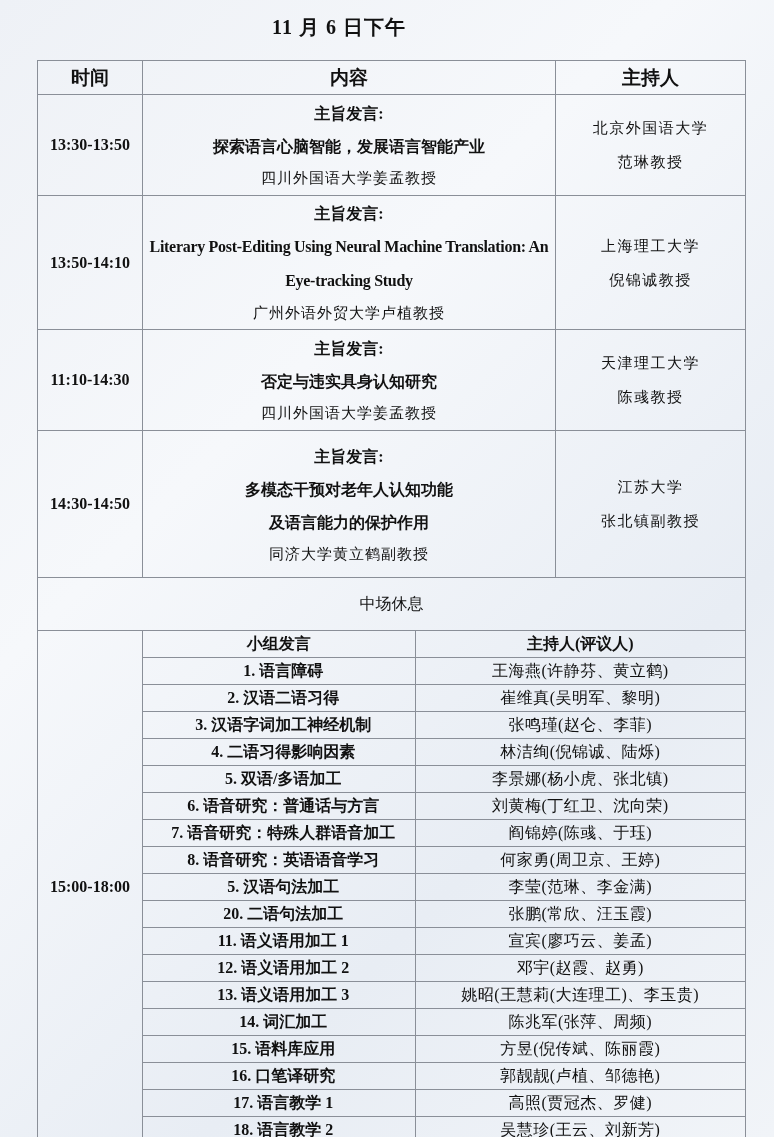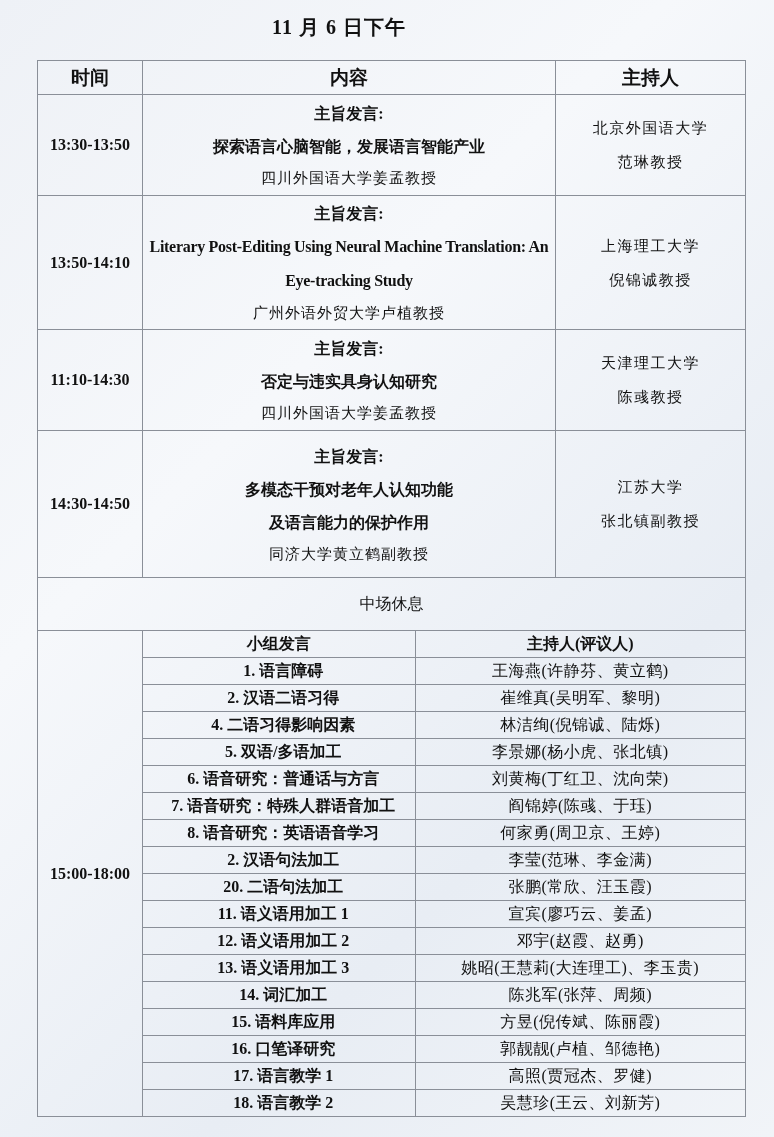--- a/index.html
+++ b/index.html
@@ -135,41 +135,45 @@
           </tr>
         <tr>
                 <td class="topic">1.  语言障碍</td>
                 <td class="mod">王海燕(许静芬、黄立鹤)</td>
               </tr>
               <tr>
                 <td class="topic">2.  汉语二语习得</td>
                 <td class="mod">崔维真(吴明军、黎明)</td>
               </tr>
               <tr>
+                <td class="topic">3.  汉语字词加工神经机制</td>
+                <td class="mod">张鸣瑾(赵仑、李菲)</td>
+              </tr>
+              <tr>
                 <td class="topic">4.  二语习得影响因素</td>
                 <td class="mod">林洁绚(倪锦诚、陆烁)</td>
               </tr>
               <tr>
                 <td class="topic">5.  双语/多语加工</td>
                 <td class="mod">李景娜(杨小虎、张北镇)</td>
               </tr>
               <tr>
                 <td class="topic">6.  语音研究：普通话与方言</td>
                 <td class="mod">刘黄梅(丁红卫、沈向荣)</td>
               </tr>
               <tr>
                 <td class="topic">7.  语音研究：特殊人群语音加工</td>
                 <td class="mod">阎锦婷(陈彧、于珏)</td>
               </tr>
               <tr>
                 <td class="topic">8.  语音研究：英语语音学习</td>
                 <td class="mod">何家勇(周卫京、王婷)</td>
               </tr>
               <tr>
-                <td class="topic">2.  汉语句法加工</td>
+                <td class="topic">5.  汉语句法加工</td>
                 <td class="mod">李莹(范琳、李金满)</td>
               </tr>
               <tr>
                 <td class="topic">20.  二语句法加工</td>
                 <td class="mod">张鹏(常欣、汪玉霞)</td>
               </tr>
               <tr>
                 <td class="topic">11.  语义语用加工 1</td>
                 <td class="mod">宣宾(廖巧云、姜孟)</td>
               </tr>

